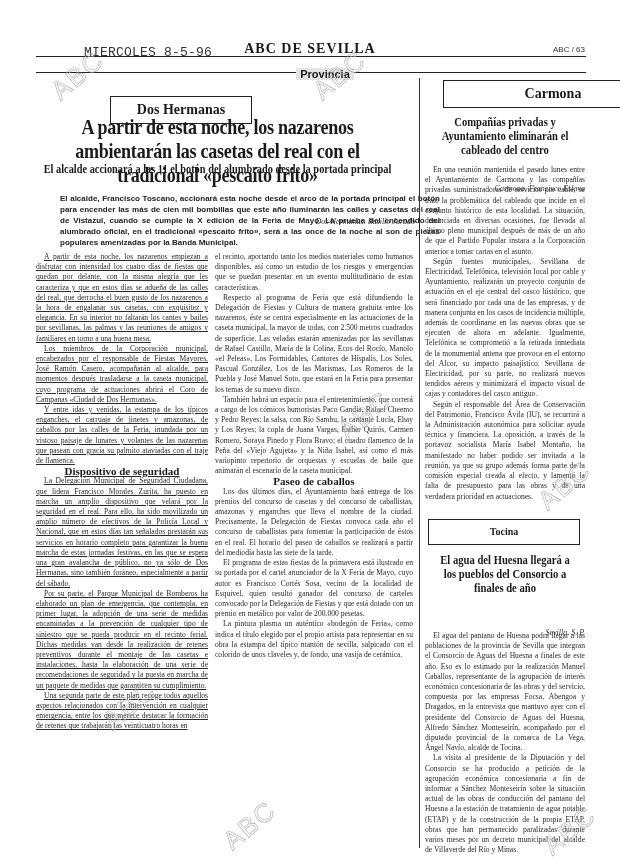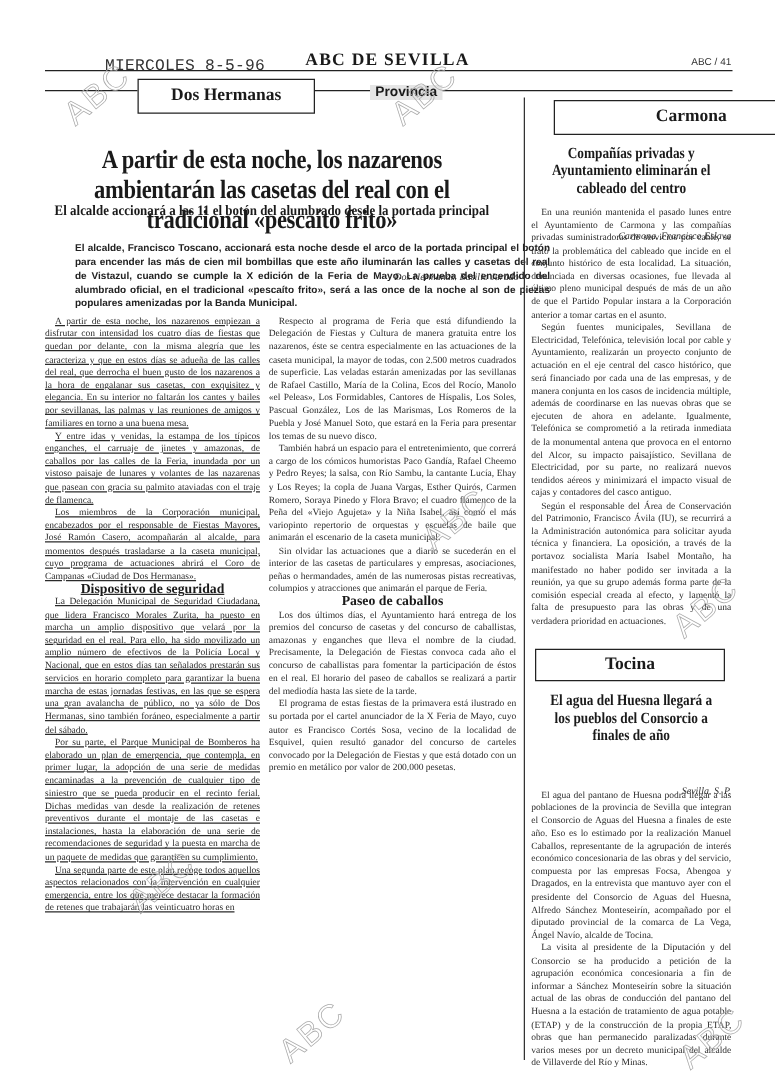--- a/index.html
+++ b/index.html
@@ -5,23 +5,23 @@
   html, body { margin: 0; padding: 0; background: #ffffff; }
   body { width: 620px; height: 863px; position: relative; overflow: hidden; font-family: "Liberation Serif", serif; color: #1a1a1a; }
   .abs { position: absolute; }
   .header-date { left: 36px; top: 45px; font-family: Liberation Mono, monospace; font-size: 13px; letter-spacing: 0.2px; color: #333; padding-left: 48px; }
   .header-title { left: 210px; top: 41px; width: 200px; text-align: center; font-size: 14px; font-weight: bold; letter-spacing: 1px; }
   .header-page { left: 540px; top: 45px; width: 45px; text-align: right; font-family: "Liberation Sans", sans-serif; font-size: 8px; color: #333; }
   .rule { background: #222; height: 1px; }
   .section-label { left: 0; width: 620px; top: 64px; text-align: center; }
   .section-label span { background: #e5e5e5; padding: 0 4px; font-family: "Liberation Sans", sans-serif; font-weight: bold; font-size: 11px; margin-left: 30px; }
   .box { border: 1.5px solid #222; background: #fff; text-align: center; font-weight: bold; }
-  .box-dos { left: 110px; top: 63px; width: 140px; height: 26px; line-height: 26px; font-size: 14px; }
+  .box-dos { left: 110px; top: 96px; width: 140px; height: 26px; line-height: 26px; font-size: 14px; }
   .box-carmona { left: 340px; top: 80px; width: 146px; height: 26px; line-height: 26px; font-size: 14px; }
-  .box-tocina { left: 428px; top: 519px; width: 150px; height: 24px; line-height: 24px; font-size: 14px; }
+  .box-tocina { left: 428px; top: 519px; width: 150px; height: 24px; line-height: 24px; font-size: 10px; }
   .headline-main { left: 30px; top: 115px; width: 375px; text-align: center; font-size: 21px; font-weight: bold; line-height: 24px; letter-spacing: -0.3px; transform: scaleX(0.86); transform-origin: center top; }
   .subhead-main { left: 20px; top: 163px; width: 395px; text-align: center; font-size: 11.5px; font-weight: bold; transform: scaleX(0.9); transform-origin: center top; }
   .byline { font-size: 8px; font-style: italic; text-align: right; color: #333; margin-top: 36px; }
   .byline-main { left: 250px; top: 181px; width: 165px; }
   .lead { left: 36px; top: 193px; width: 380px; font-family: "Liberation Sans", sans-serif; font-weight: bold; font-size: 8px; line-height: 11px; text-align: justify; color: #222; margin-left: 24px; }
   .col { font-size: 7.6px; line-height: 10.2px; text-align: justify; color: #2a2a2a; }
   .col p { margin: 0; text-indent: 8px; }
   .col1 { left: 36px; top: 252px; width: 172px; text-decoration: underline; }
   .col2 { left: 215px; top: 252px; width: 198px; }
   .col3 { left: 425px; top: 165px; width: 160px; }
@@ -32,48 +32,49 @@
   .byline-carmona { left: 440px; top: 148px; width: 145px; }
   .tocina-head { left: 420px; top: 553px; width: 170px; text-align: center; font-size: 12.5px; font-weight: bold; line-height: 14px; transform: scaleX(0.85); transform-origin: center top; }
   .byline-tocina { left: 500px; top: 592px; width: 85px; }
   .watermark { font-family: "Liberation Sans", sans-serif; font-size: 26px; color: transparent; -webkit-text-stroke: 0.6px #aaa; transform: rotate(-40deg); letter-spacing: 2px; }
 </style>
 </head>
 <body>
 
 <div class="abs header-date">MIERCOLES 8-5-96</div>
 <div class="abs header-title">ABC DE SEVILLA</div>
-<div class="abs header-page">ABC / 41</div>
+<div class="abs header-page">ABC / 63</div>
 <div class="abs rule" style="left:36px;top:56px;width:550px;"></div>
 <div class="abs rule" style="left:36px;top:72px;width:550px;"></div>
 <div class="abs section-label"><span>Provincia</span></div>
 
 <div class="abs box box-dos">Dos Hermanas</div>
 <div class="abs headline-main">A partir de esta noche, los nazarenos ambientarán las casetas del real con el tradicional «pescaíto frito»</div>
 <div class="abs subhead-main">El alcalde accionará a las 11 el botón del alumbrado desde la portada principal</div>
 <div class="abs byline byline-main">Dos Hermanas. Basilio Jurado</div>
 <div class="abs lead">El alcalde, Francisco Toscano, accionará esta noche desde el arco de la portada principal el botón para encender las más de cien mil bombillas que este año iluminarán las calles y casetas del real de Vistazul, cuando se cumple la X edición de la Feria de Mayo. La prueba del encendido del alumbrado oficial, en el tradicional «pescaíto frito», será a las once de la noche al son de piezas populares amenizadas por la Banda Municipal.</div>
 
 <div class="abs col col1">
   <p>A partir de esta noche, los nazarenos empiezan a disfrutar con intensidad los cuatro días de fiestas que quedan por delante, con la misma alegría que les caracteriza y que en estos días se adueña de las calles del real, que derrocha el buen gusto de los nazarenos a la hora de engalanar sus casetas, con exquisitez y elegancia. En su interior no faltarán los cantes y bailes por sevillanas, las palmas y las reuniones de amigos y familiares en torno a una buena mesa.</p>
+  <p>Los miembros de la Corporación municipal, encabezados por el responsable de Fiestas Mayores, José Ramón Casero, acompañarán al alcalde, para momentos después trasladarse a la caseta municipal, cuyo programa de actuaciones abrirá el Coro de Campanas «Ciudad de Dos Hermanas».</p>
   <p>Y entre idas y venidas, la estampa de los típicos enganches, el carruaje de jinetes y amazonas, de caballos por las calles de la Feria, inundada por un vistoso paisaje de lunares y volantes de las nazarenas que pasean con gracia su palmito ataviadas con el traje de flamenca.</p>
-  <p>Los miembros de la Corporación municipal, encabezados por el responsable de Fiestas Mayores, José Ramón Casero, acompañarán al alcalde, para momentos después trasladarse a la caseta municipal, cuyo programa de actuaciones abrirá el Coro de Campanas «Ciudad de Dos Hermanas».</p>
   <p class="subsec">Dispositivo de seguridad</p>
   <p>La Delegación Municipal de Seguridad Ciudadana, que lidera Francisco Morales Zurita, ha puesto en marcha un amplio dispositivo que velará por la seguridad en el real. Para ello, ha sido movilizado un amplio número de efectivos de la Policía Local y Nacional, que en estos días tan señalados prestarán sus servicios en horario completo para garantizar la buena marcha de estas jornadas festivas, en las que se espera una gran avalancha de público, no ya sólo de Dos Hermanas, sino también foráneo, especialmente a partir del sábado.</p>
   <p>Por su parte, el Parque Municipal de Bomberos ha elaborado un plan de emergencia, que contempla, en primer lugar, la adopción de una serie de medidas encaminadas a la prevención de cualquier tipo de siniestro que se pueda producir en el recinto ferial. Dichas medidas van desde la realización de retenes preventivos durante el montaje de las casetas e instalaciones, hasta la elaboración de una serie de recomendaciones de seguridad y la puesta en marcha de un paquete de medidas que garanticen su cumplimiento.</p>
   <p>Una segunda parte de este plan recoge todos aquellos aspectos relacionados con la intervención en cualquier emergencia, entre los que merece destacar la formación de retenes que trabajarán las veinticuatro horas en</p>
 </div>
 
 <div class="abs col col2">
+  <p style="text-indent:0">el recinto, aportando tanto los medios materiales como humanos disponibles, así como un estudio de los riesgos y emergencias que se puedan presentar en un evento multitudinario de estas características.</p>
   <p>Respecto al programa de Feria que está difundiendo la Delegación de Fiestas y Cultura de manera gratuita entre los nazarenos, éste se centra especialmente en las actuaciones de la caseta municipal, la mayor de todas, con 2.500 metros cuadrados de superficie. Las veladas estarán amenizadas por las sevillanas de Rafael Castillo, María de la Colina, Ecos del Rocío, Manolo «el Peleas», Los Formidables, Cantores de Híspalis, Los Soles, Pascual González, Los de las Marismas, Los Romeros de la Puebla y José Manuel Soto, que estará en la Feria para presentar los temas de su nuevo disco.</p>
   <p>También habrá un espacio para el entretenimiento, que correrá a cargo de los cómicos humoristas Paco Gandía, Rafael Cheemo y Pedro Reyes; la salsa, con Río Sambu, la cantante Lucía, Ehay y Los Reyes; la copla de Juana Vargas, Esther Quirós, Carmen Romero, Soraya Pinedo y Flora Bravo; el cuadro flamenco de la Peña del «Viejo Agujeta» y la Niña Isabel, así como el más variopinto repertorio de orquestas y escuelas de baile que animarán el escenario de la caseta municipal.</p>
-  <p>Sin olvidar las actuaciones que a diario se sucederán en el interior de las casetas de particulares y empresas, asociaciones, peñas o hermandades, amén de las numerosas pistas recreativas, columpios y atracciones que animarán el parque de Feria.</p>
   <p class="subsec">Paseo de caballos</p>
   <p>Los dos últimos días, el Ayuntamiento hará entrega de los premios del concurso de casetas y del concurso de caballistas, amazonas y enganches que lleva el nombre de la ciudad. Precisamente, la Delegación de Fiestas convoca cada año el concurso de caballistas para fomentar la participación de éstos en el real. El horario del paseo de caballos se realizará a partir del mediodía hasta las siete de la tarde.</p>
   <p>El programa de estas fiestas de la primavera está ilustrado en su portada por el cartel anunciador de la X Feria de Mayo, cuyo autor es Francisco Cortés Sosa, vecino de la localidad de Esquivel, quien resultó ganador del concurso de carteles convocado por la Delegación de Fiestas y que está dotado con un premio en metálico por valor de 200.000 pesetas.</p>
+  <p>La pintura plasma un auténtico «bodegón de Feria», como indica el título elegido por el propio artista para representar en su obra la estampa del típico mantón de sevilla, salpicado con el colorido de unos claveles y, de fondo, una vasija de cerámica.</p>
 </div>
 
 <div class="abs vline" style="left:419px;top:78px;height:770px;"></div>
 
 <div class="abs box box-carmona" style="left:443px;padding-left:36px;">Carmona</div>
 <div class="abs carmona-head">Compañías privadas y Ayuntamiento eliminarán el cableado del centro</div>
 <div class="abs byline byline-carmona">Carmona. Francisco Eslava</div>
 <div class="abs col col3">
   <p>En una reunión mantenida el pasado lunes entre el Ayuntamiento de Carmona y las compañías privadas suministradoras de servicios por cable, se trató la problemática del cableado que incide en el conjunto histórico de esta localidad. La situación, denunciada en diversas ocasiones, fue llevada al último pleno municipal después de más de un año de que el Partido Popular instara a la Corporación anterior a tomar cartas en el asunto.</p>
   <p>Según fuentes municipales, Sevillana de Electricidad, Telefónica, televisión local por cable y Ayuntamiento, realizarán un proyecto conjunto de actuación en el eje central del casco histórico, que será financiado por cada una de las empresas, y de manera conjunta en los casos de incidencia múltiple, además de coordinarse en las nuevas obras que se ejecuten de ahora en adelante. Igualmente, Telefónica se comprometió a la retirada inmediata de la monumental antena que provoca en el entorno del Alcor, su impacto paisajístico. Sevillana de Electricidad, por su parte, no realizará nuevos tendidos aéreos y minimizará el impacto visual de cajas y contadores del casco antiguo.</p>

